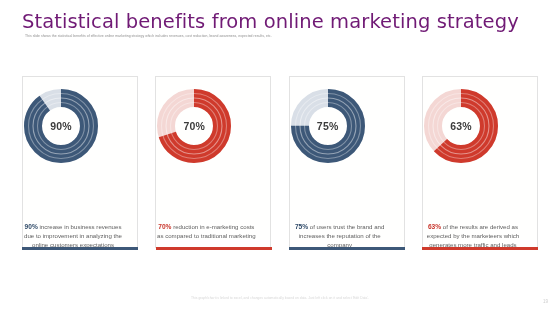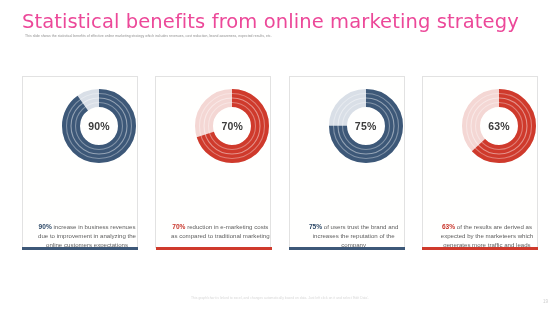--- a/index.html
+++ b/index.html
@@ -17,21 +17,21 @@
   }
 
   
   .slide-title {
     position: absolute;
     left: 22px;
     top: 10px;
     font-size: 19.5px;
     font-weight: 400;
     letter-spacing: 0.1px;
-    color: #ec4899;
+    color: #701a75;
     font-family: "DejaVu Sans", sans-serif;
     white-space: nowrap;
   }
   .slide-subtitle {
     position: absolute;
     left: 25px;
     top: 34px;
     font-size: 3.4px;
     color: #8d8d8d;
     letter-spacing: 0.06px;
@@ -50,21 +50,21 @@
     justify-content: space-between;
   }
   .card {
     width: 116px;
     height: 172px;
     background: #fffffe;
     border: 0.7px solid #e2e2e2;
     box-sizing: border-box;
     display: flex;
     flex-direction: column;
-    align-items: flex-end;
+    align-items: flex-start;
     position: relative;
     gap: 45px;
   }
   .card-accent {
     position: absolute;
     left: -0.7px;
     bottom: -3.2px;
     width: 116px;
     height: 3.2px;
   }

